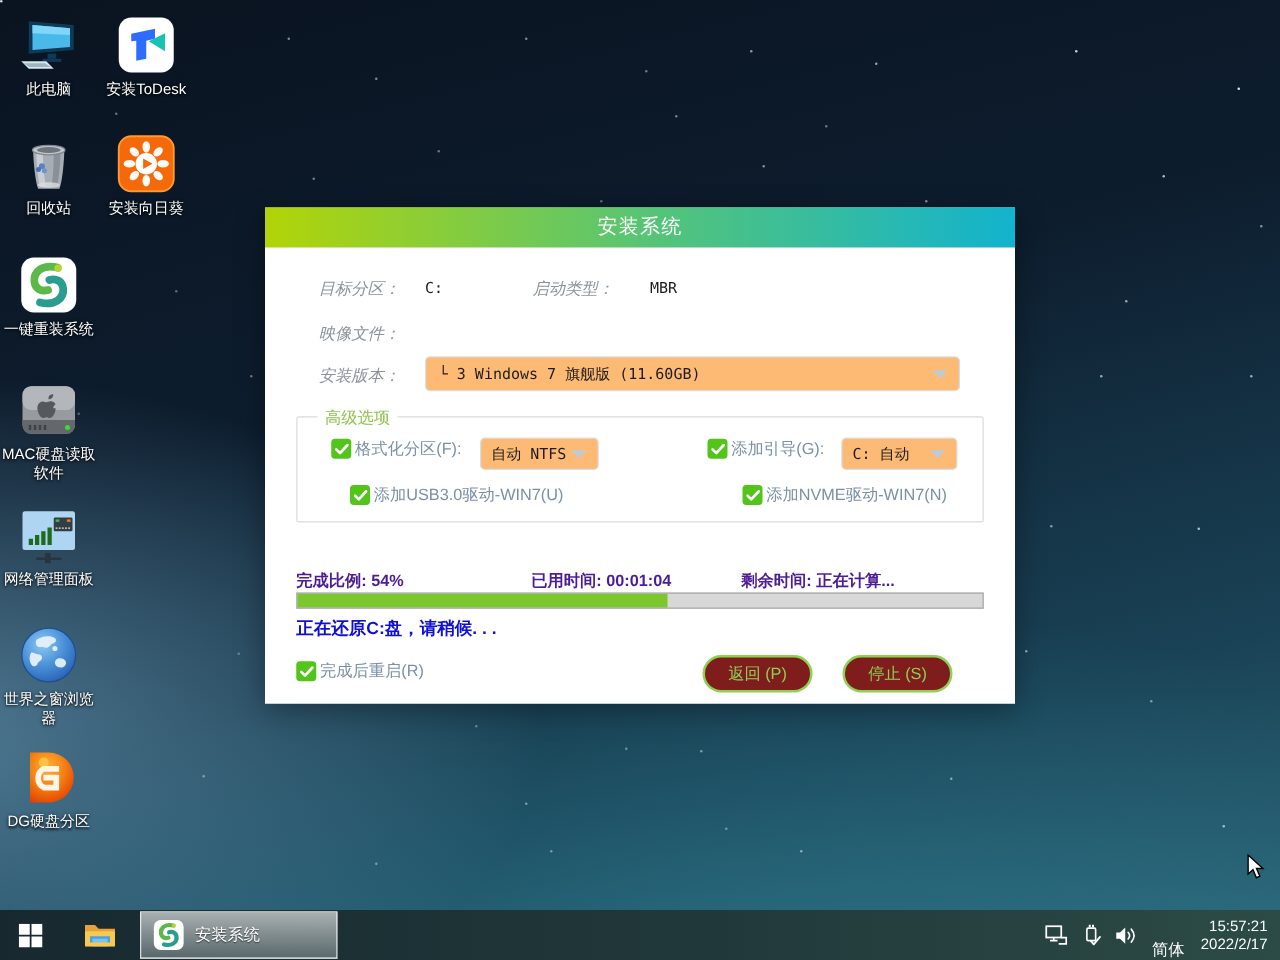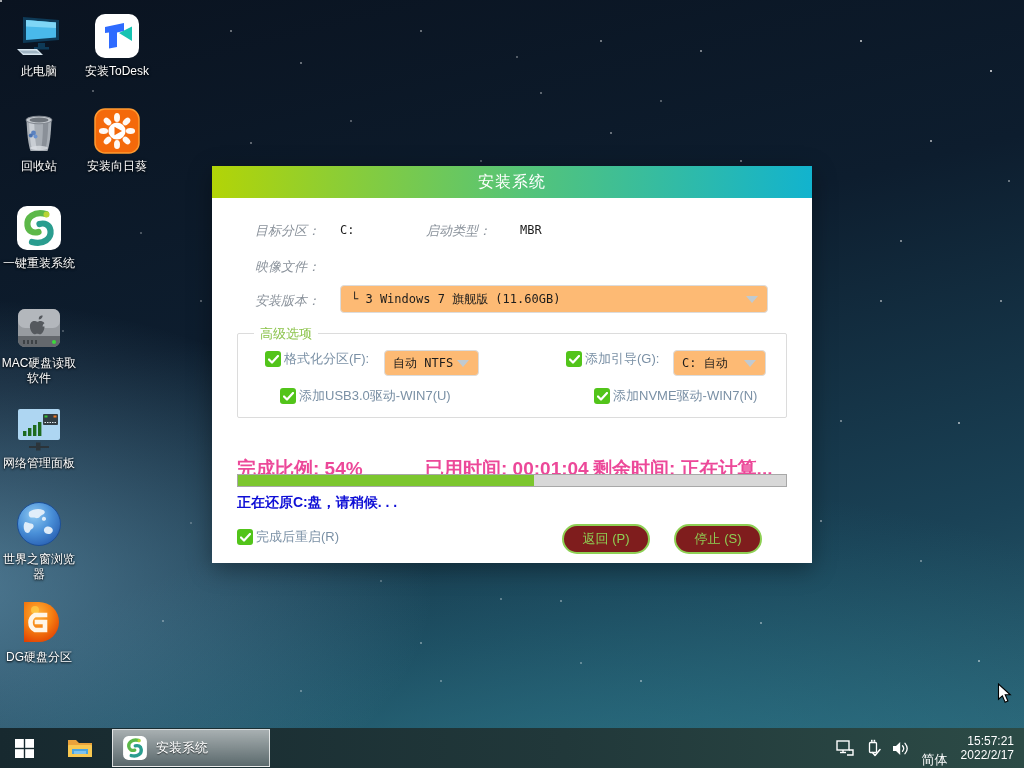--- a/index.html
+++ b/index.html
@@ -48,21 +48,21 @@
            border-left:6px solid transparent; border-right:6px solid transparent; border-top:7px solid #c0cad1; }
   .fieldset { position:absolute; left:25px; top:167px; width:550px; height:85px;
            border:1px solid #dcdcdc; border-radius:2px; }
   .legend { position:absolute; left:16px; top:-9px; background:#fff; padding:0 6px;
            font-size:13px; color:#8bc34a; }
   .cbrow { position:absolute; display:flex; align-items:center; }
   .cbox { width:16px; height:16px; border-radius:3px; background:#52c41a; display:inline-flex;
           align-items:center; justify-content:center; flex:0 0 16px; }
   .cbox svg { display:block; }
   .cblabel { font-size:13px; color:#7a90a5; margin-left:3px; white-space:nowrap; }
-  .plabel { position:absolute; font-size:19px; font-weight:bold; color:#ec4899; white-space:nowrap; }
+  .plabel { position:absolute; font-size:13px; font-weight:bold; color:#4c1d95; white-space:nowrap; }
   .pbar { position:absolute; left:25px; top:308px; width:550px; height:13px; background:#d8d8d8;
           border:1px solid #a8a8a8; }
   .pfill { height:100%; background:#7cc62e; }
   .status { position:absolute; left:25px; top:328px; font-size:14px; font-weight:bold; color:#0f0fd6; }
   .gbtn { position:absolute; width:88px; height:30px; border:2px solid #8ed054; border-radius:16px;
           background:#7f1d1d; color:#8ed054; font-size:13px; text-align:center; line-height:26px; cursor:pointer; }
 
   
   .taskbar { position:absolute; left:0; top:728px; width:1024px; height:40px;
              background:linear-gradient(90deg,#17292f 0%, #21383a 55%, #2c4b46 100%); }

